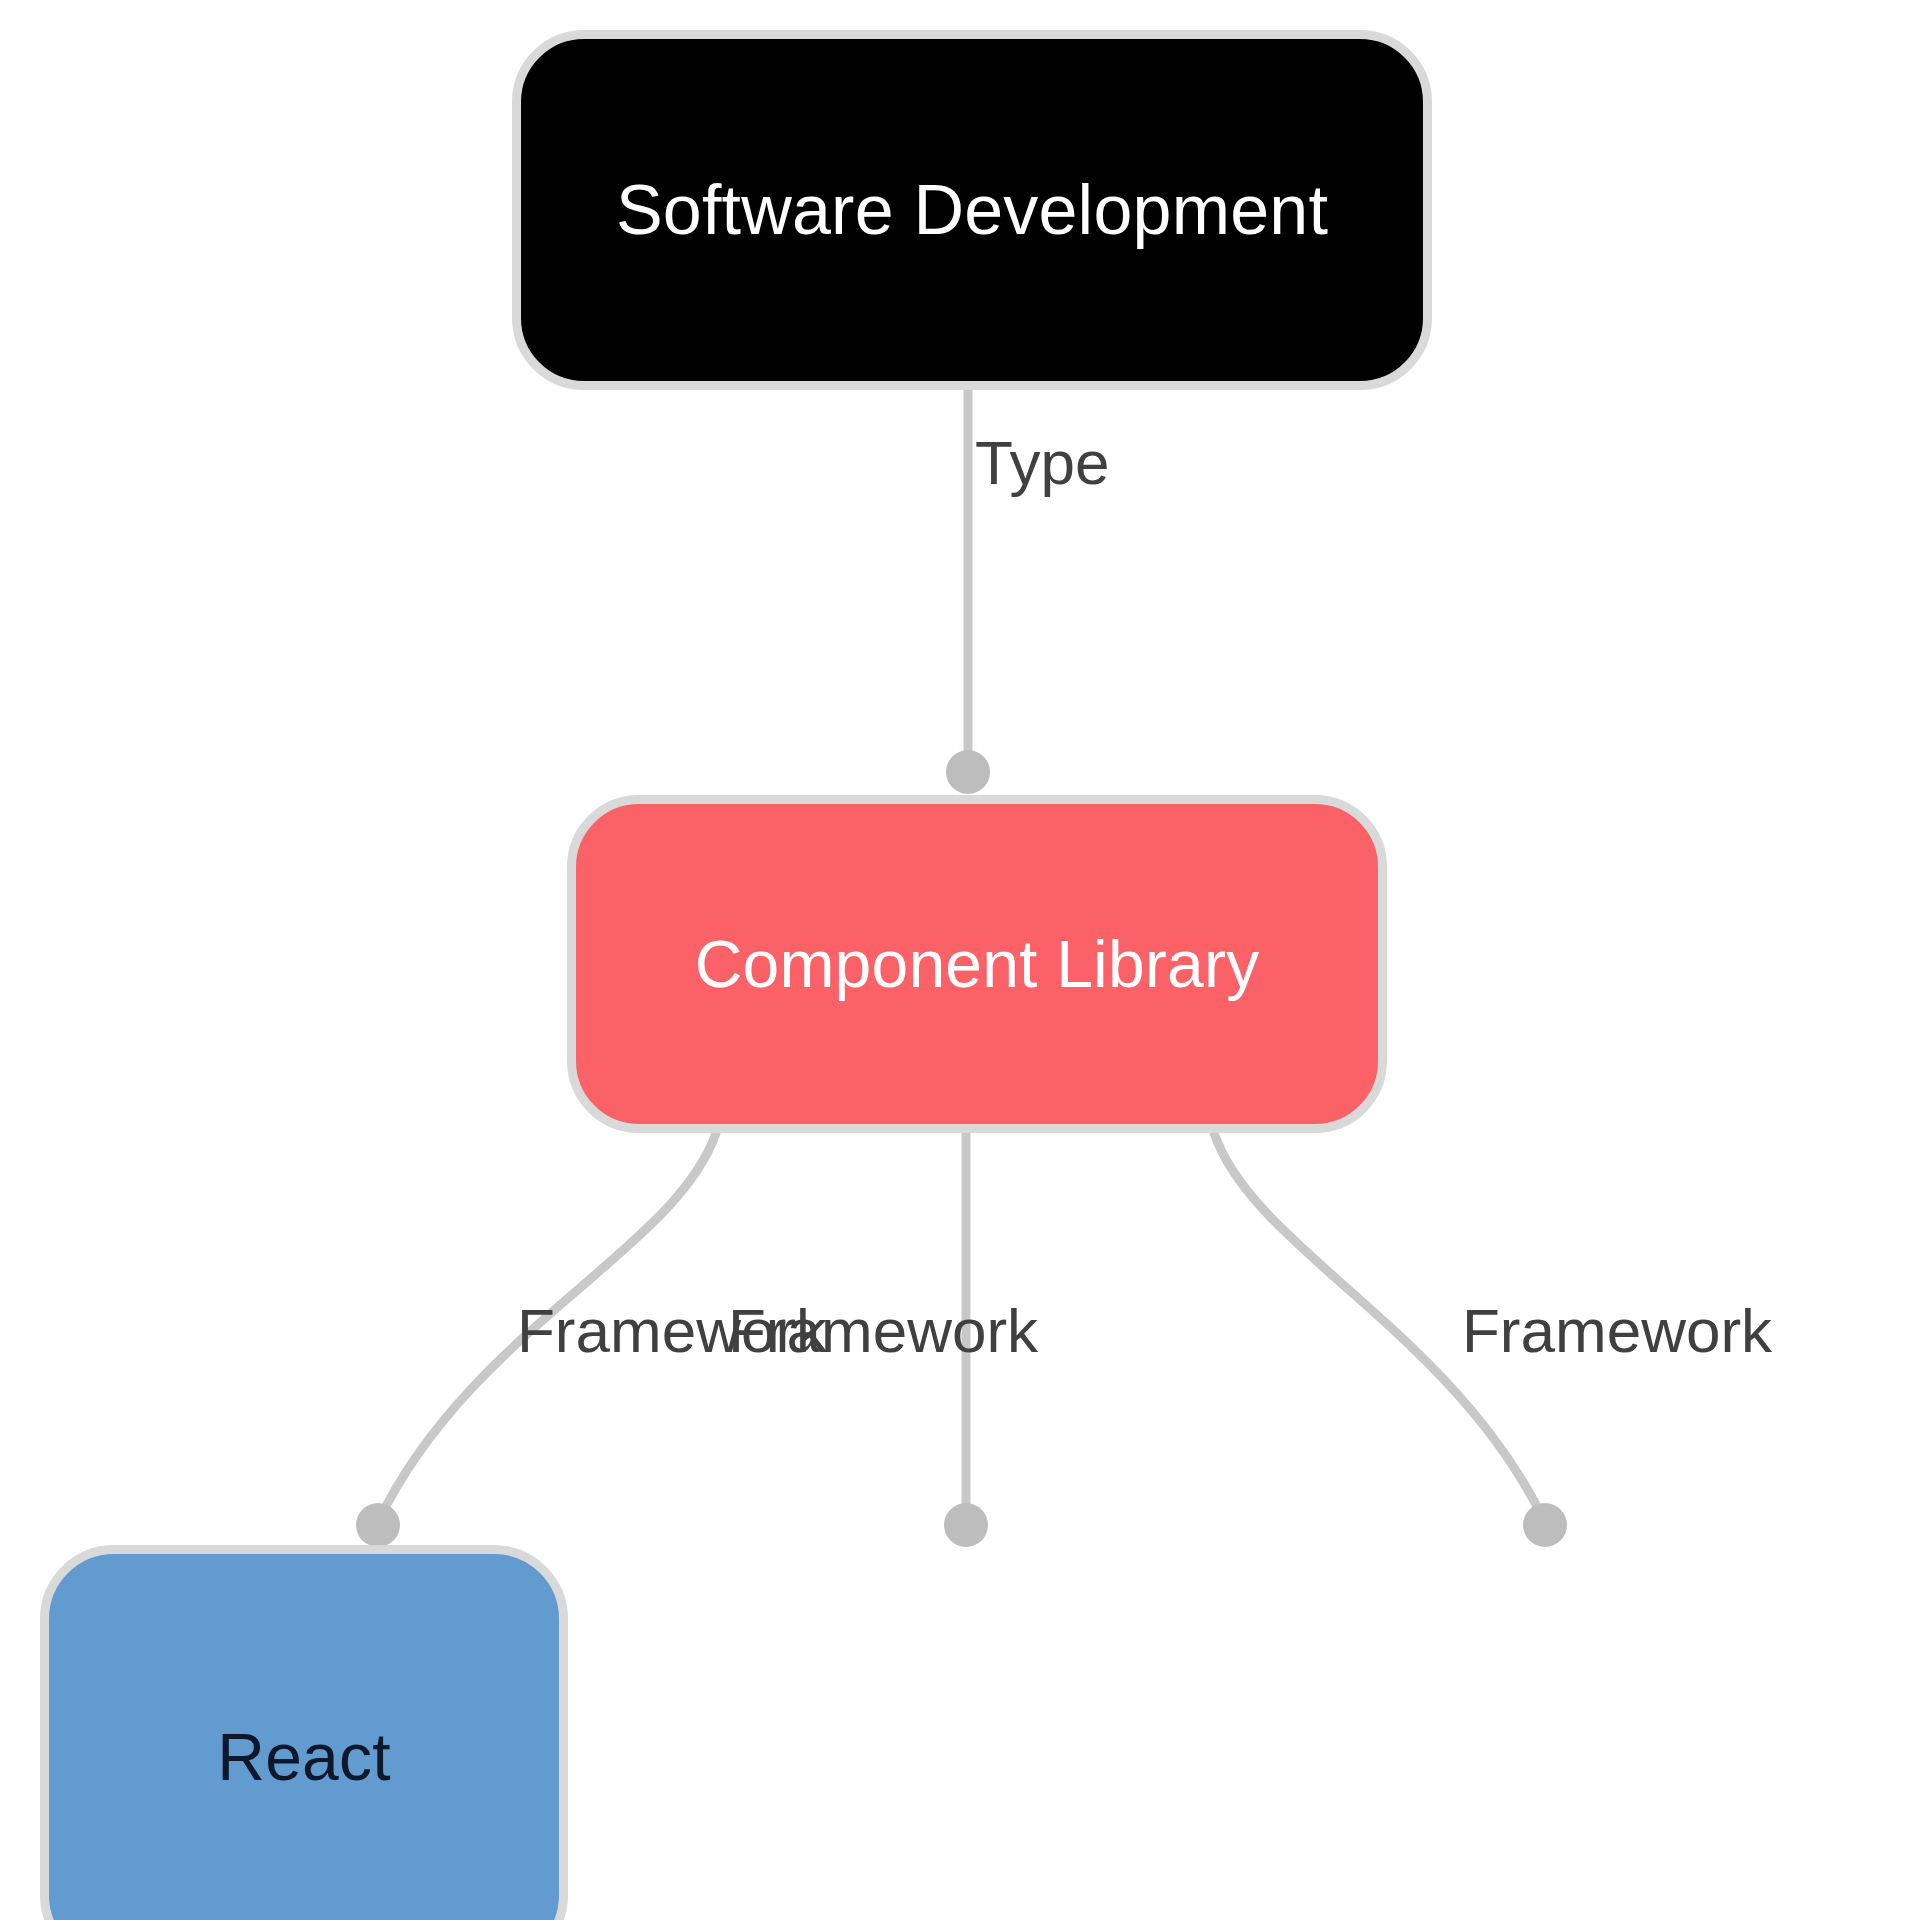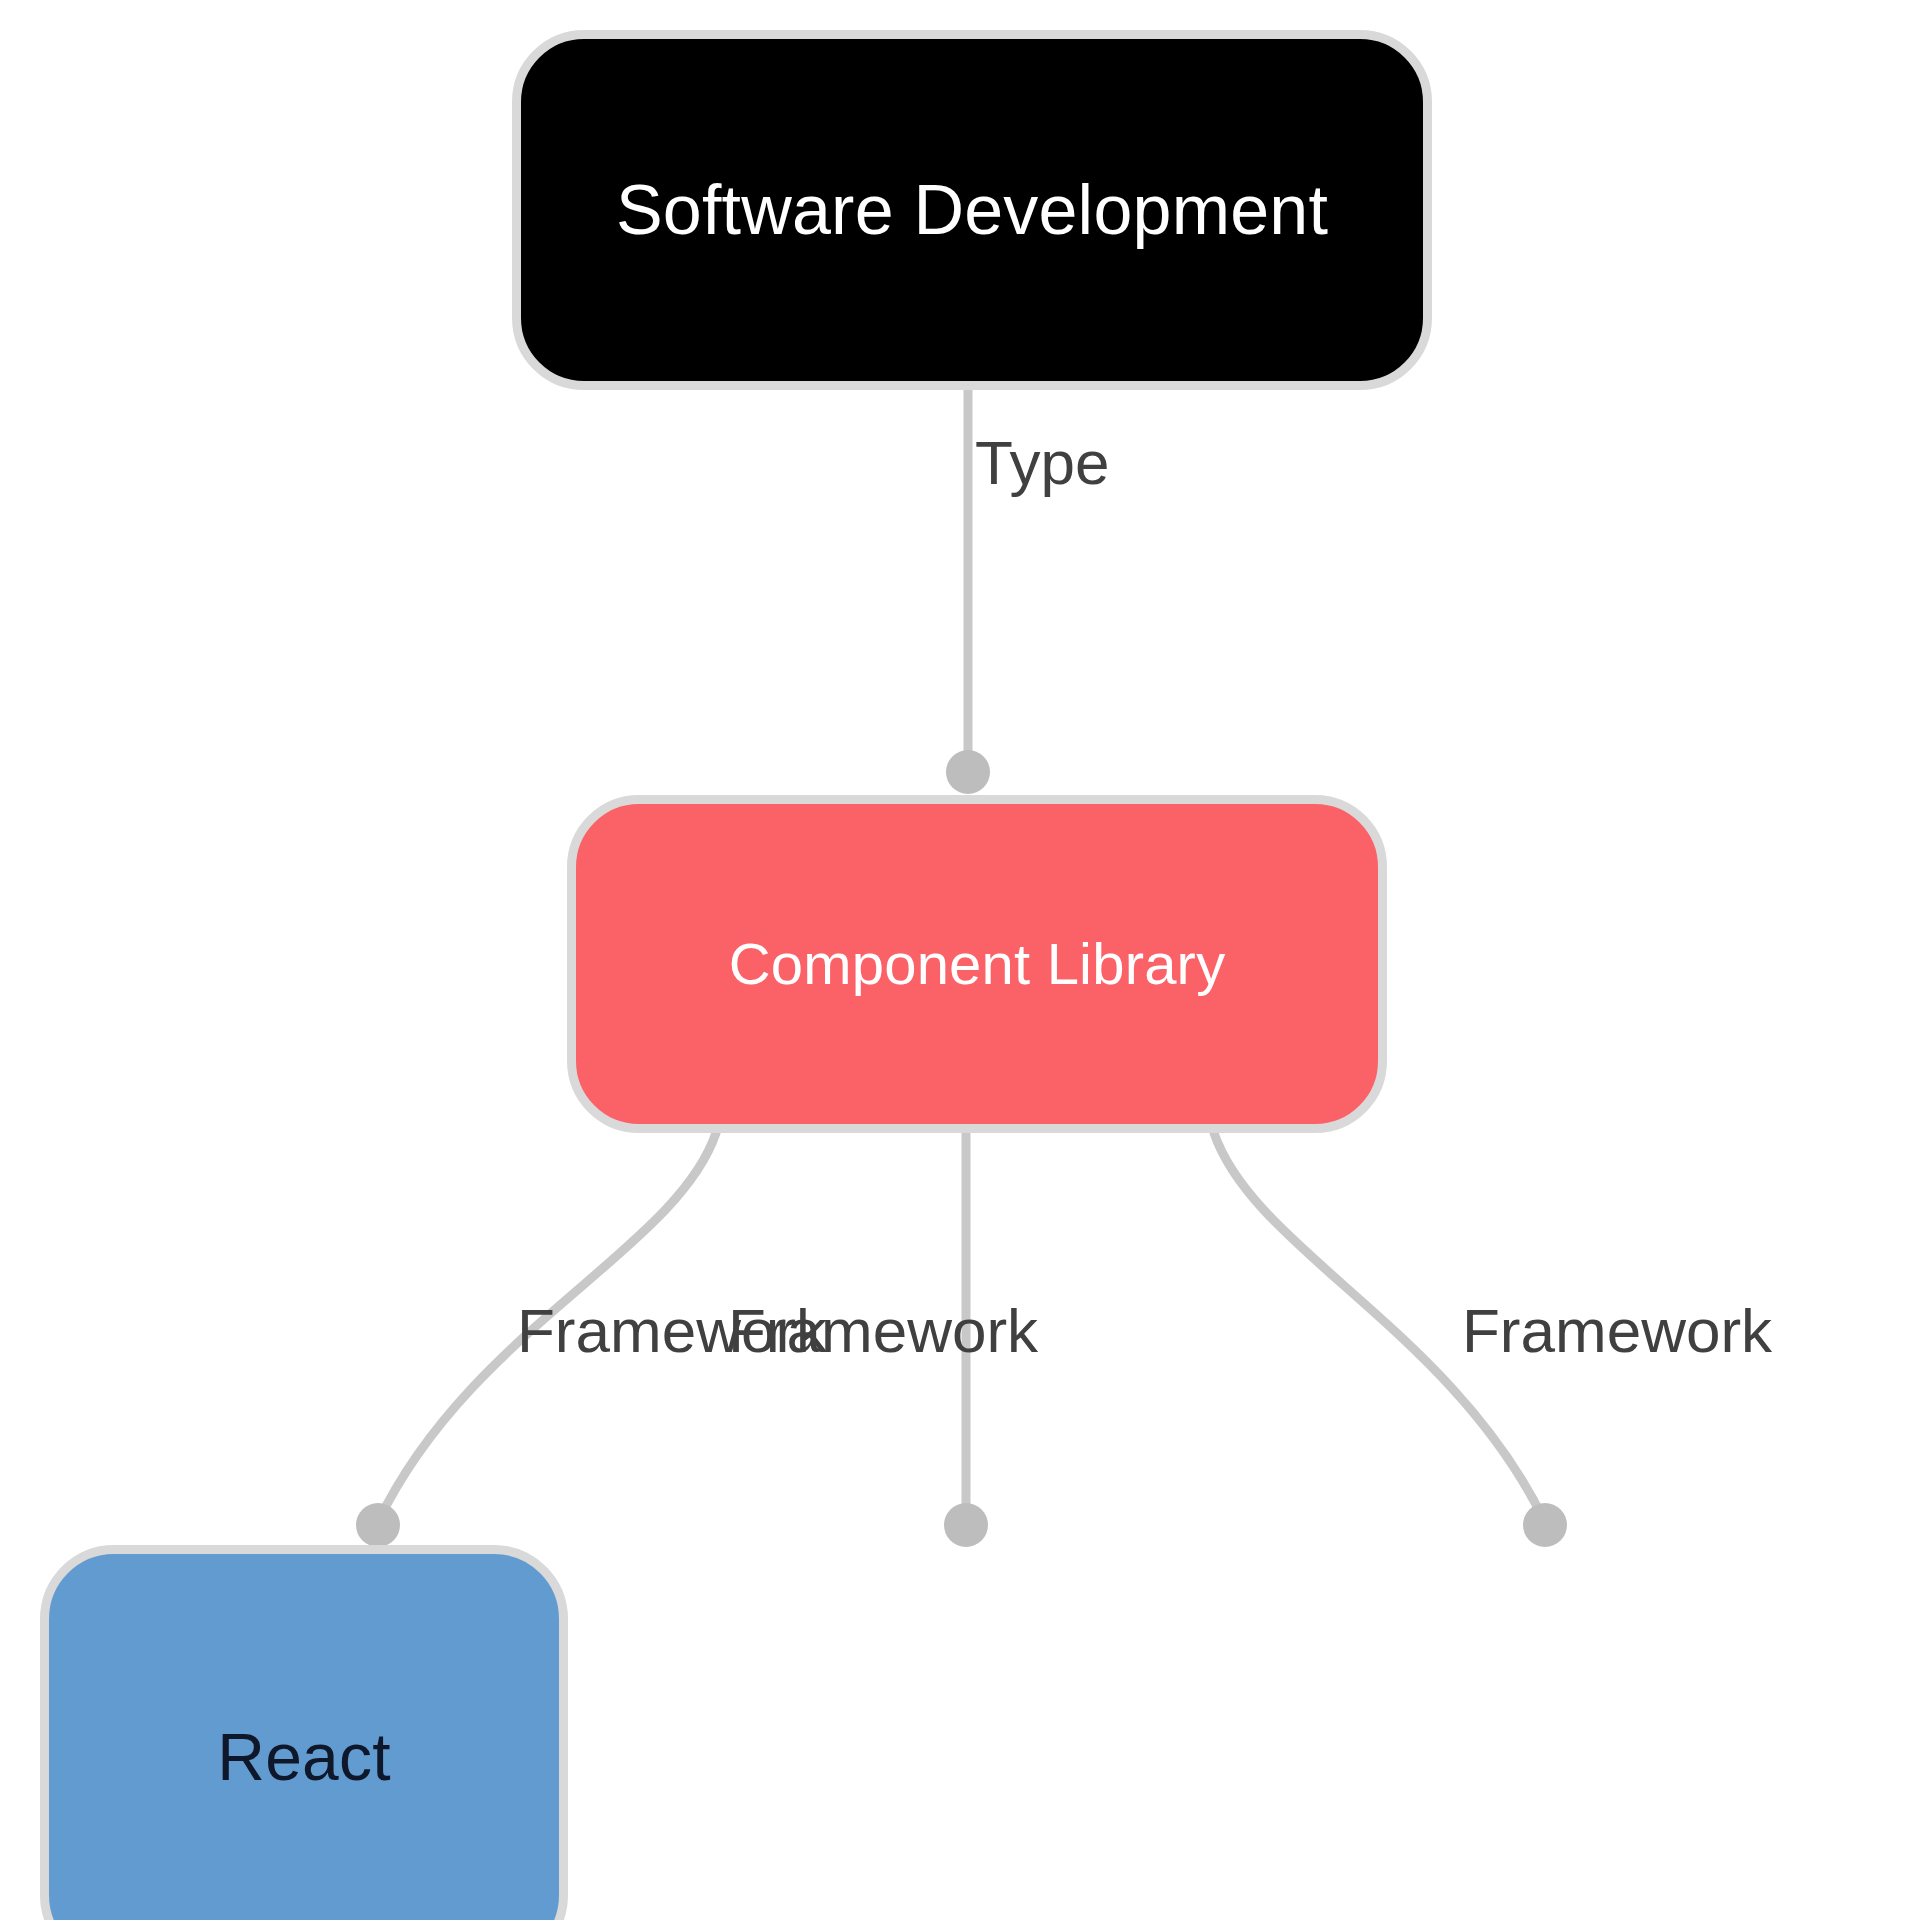--- a/index.html
+++ b/index.html
@@ -54,21 +54,21 @@
   #node-root .node-label { font-size: 70px; }
 
   #node-component-library {
     left: 555px;
     top: 795px;
     width: 820px;
     height: 338px;
     background: #fa6268;
     color: #ffffff;
   }
-  #node-component-library .node-label { font-size: 58px; }
+  #node-component-library .node-label { font-size: 66px; }
 
   .node-leaf {
     top: 1545px;
     height: 424px;
     background: #629bd0;
     color: #0f172a;
     border-radius: 74px;
   }
   .node-leaf .node-label { font-size: 66px; }
 

